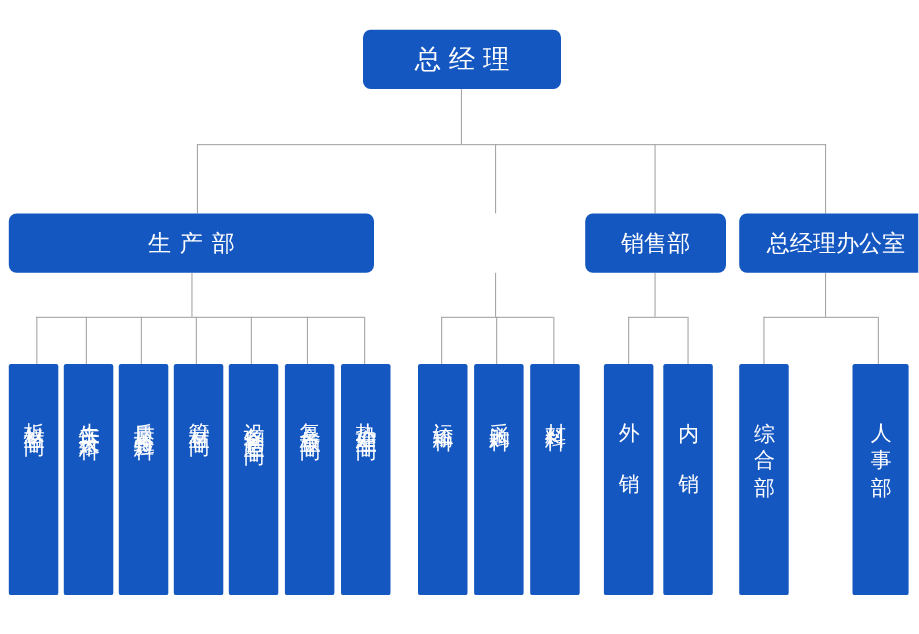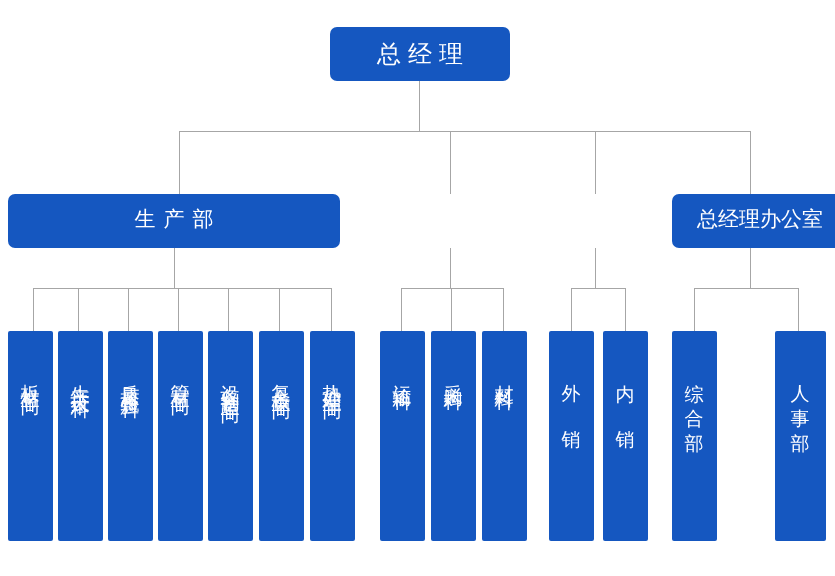--- a/index.html
+++ b/index.html
@@ -42,21 +42,21 @@
 
   .node-label {
     display: block;
     line-height: 1.34;
     white-space: pre-line;
   }
 
   
   .lvl1 { font-size: 24px; letter-spacing: 7px; text-indent: 7px; text-align: right; }
   
-  .lvl2 { font-size: 21px; font-family: Liberation Mono, monospace; }
+  .lvl2 { font-size: 21px; }
   .lvl2.spaced { letter-spacing: 8px; text-indent: 8px; }
 
   
   .node.vert {
     align-items: flex-start;
     padding-top: 38px;
   }
   .vert .node-label {
     writing-mode: vertical-rl;
     text-orientation: upright;
@@ -107,20 +107,23 @@
 
   <div class="node rounded" style="left:330px; top:27px; width:180px; height:54px;">
     <span class="node-label lvl1">总经理</span>
   </div>
 
   <div class="node rounded" style="left:8px; top:194px; width:332px; height:54px;">
     <span class="node-label lvl2 spaced">生产部</span>
   </div>
 
 
+  <div class="node rounded" style="left:532px; top:194px; width:128px; height:54px;">
+    <span class="node-label lvl2">销售部</span>
+  </div>
 
   <div class="node rounded" style="left:672px; top:194px; width:176px; height:54px;">
     <span class="node-label lvl2">总经理办公室</span>
   </div>
 
   <div class="node sq vert" style="left:8px; top:331px; width:45px; height:210px;">
     <span class="node-label">板材车间</span>
   </div>
 
   <div class="node sq vert" style="left:58px; top:331px; width:45px; height:210px;">

